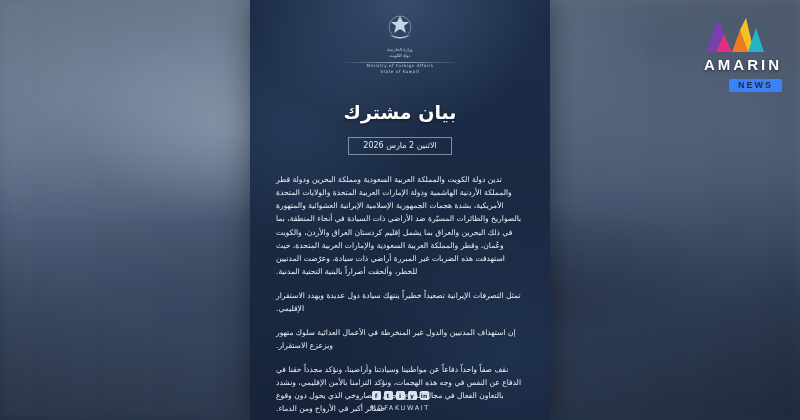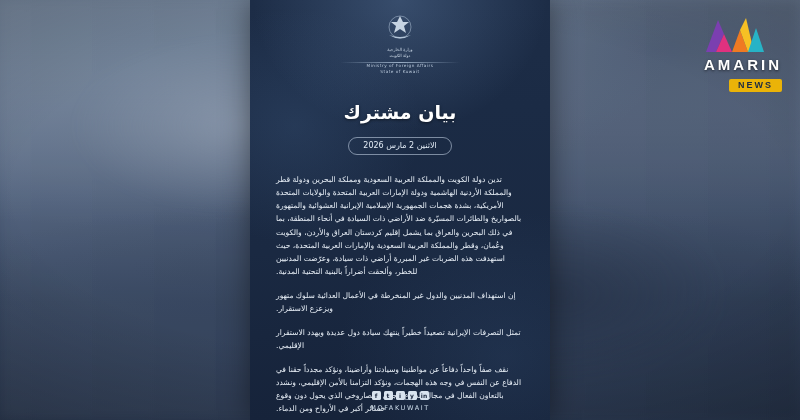--- a/index.html
+++ b/index.html
@@ -116,21 +116,21 @@
     color: #ffffff;
     letter-spacing: 0.5px;
     text-shadow: 0 1px 3px rgba(0,0,0,0.5);
   }
 
   .date-chip {
     margin: 14px auto 0 auto;
     display: inline-block;
     padding: 3px 14px 4px 14px;
     border: 1px solid rgba(205,220,238,0.55);
-    border-radius: 9px;
+    border-radius: 0;
     font-size: 8px;
     color: #e3ecf6;
     letter-spacing: 0.2px;
   }
 
   .body-text {
     margin-top: 18px;
     font-size: 7.6px;
     line-height: 1.72;
     color: #e8eff7;
@@ -196,21 +196,21 @@
     font-weight: bold;
     letter-spacing: 3px;
     color: #ffffff;
     font-family: "Liberation Sans", sans-serif;
     text-shadow: 0 1px 3px rgba(0,0,0,0.6);
   }
   .logo-news {
     margin: 2px auto 0 auto;
     display: inline-block;
     padding: 1px 9px 2px 9px;
-    background: #eab308;
+    background: #3b82f6;
     color: #1b2b45;
     font-size: 9px;
     font-weight: bold;
     letter-spacing: 2px;
     border-radius: 2px;
     font-family: "Liberation Sans", sans-serif;
   }
 </style>
 </head>
 <body>
@@ -239,22 +239,22 @@
       </div>
 
       <div class="title">بيان مشترك</div>
 
       <div>
         <span class="date-chip">الاثنين 2 مارس 2026</span>
       </div>
 
       <div class="body-text">
         <p>تدين دولة الكويت والمملكة العربية السعودية ومملكة البحرين ودولة قطر والمملكة الأردنية الهاشمية ودولة الإمارات العربية المتحدة والولايات المتحدة الأمريكية، بشدة هجمات الجمهورية الإسلامية الإيرانية العشوائية والمتهورة بالصواريخ والطائرات المسيّرة ضد الأراضي ذات السيادة في أنحاء المنطقة، بما في ذلك البحرين والعراق بما يشمل إقليم كردستان العراق والأردن، والكويت وعُمان، وقطر والمملكة العربية السعودية والإمارات العربية المتحدة، حيث استهدفت هذه الضربات غير المبررة أراضي ذات سيادة، وعرّضت المدنيين للخطر، وألحقت أضراراً بالبنية التحتية المدنية.</p>
+        <p>تمثل التصرفات الإيرانية تصعيداً خطيراً ينتهك سيادة دول عديدة ويهدد الاستقرار الإقليمي.</p>
         <p>إن استهداف المدنيين والدول غير المنخرطة في الأعمال العدائية سلوك متهور ويزعزع الاستقرار.</p>
-        <p>تمثل التصرفات الإيرانية تصعيداً خطيراً ينتهك سيادة دول عديدة ويهدد الاستقرار الإقليمي.</p>
         <p>نقف صفاً واحداً دفاعاً عن مواطنينا وسيادتنا وأراضينا، ونؤكد مجدداً حقنا في الدفاع عن النفس في وجه هذه الهجمات، ونؤكد التزامنا بالأمن الإقليمي، ونشدد بالتعاون الفعال في مجال الدفاع الجوي والصاروخي الذي يحول دون وقوع خسائر أكبر في الأرواح ومن الدماء.</p>
       </div>
 
       <div class="card-footer">
         <div class="social-row">
           <span class="social">f</span>
           <span class="social">t</span>
           <span class="social">i</span>
           <span class="social">y</span>
           <span class="social">in</span>

